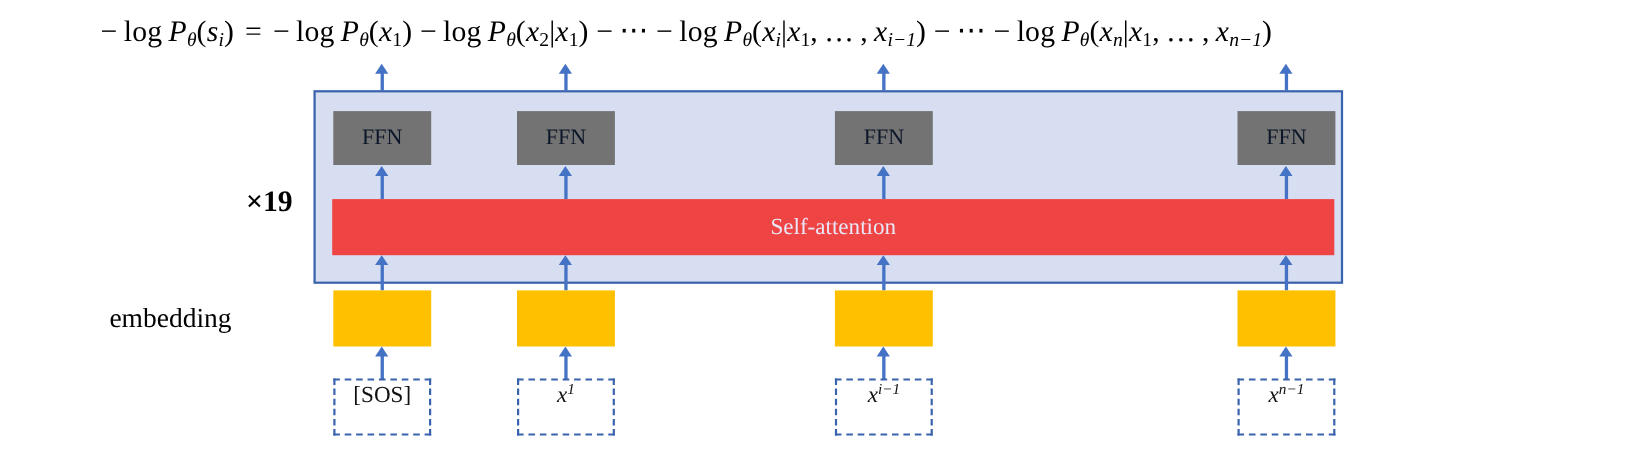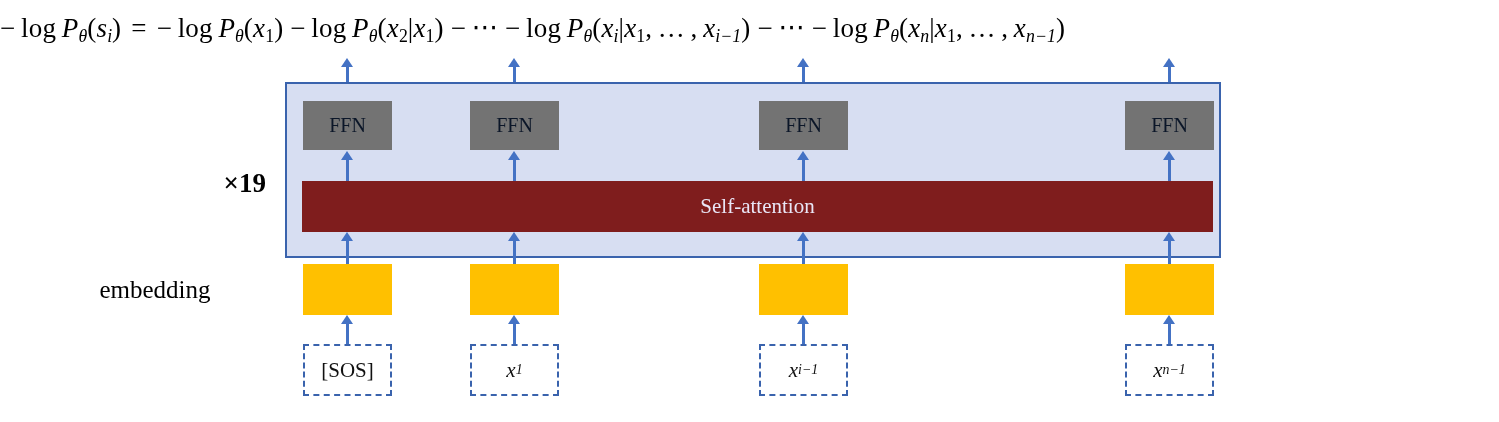--- a/index.html
+++ b/index.html
@@ -18,21 +18,21 @@
     overflow: hidden;
     background: #ffffff;
   }
 
   
   .formula {
     position: absolute;
     left: 0;
     top: 8px;
     width: 1248px;
-    text-align: left;
+    text-align: center;
     font-family: "Liberation Serif", serif;
     font-size: 27px;
     line-height: 40px;
     white-space: nowrap;
     letter-spacing: 0.2px;
   }
   .formula i { font-style: italic; }
   .sub {
     font-size: 0.66em;
     vertical-align: -0.28em;
@@ -69,21 +69,21 @@
     color: #0B1628;
   }
 
   
   .selfattn {
     position: absolute;
     left: 302px;
     top: 181px;
     width: 911px;
     height: 51px;
-    background: #7f1d1d;
+    background: #ef4444;
     display: flex;
     align-items: center;
     justify-content: center;
     font-family: "Liberation Serif", serif;
     font-size: 21px;
     color: #E9E6F6;
   }
 
   
   .embed-box {
@@ -96,21 +96,21 @@
 
   
   .token-box {
     position: absolute;
     top: 344px;
     width: 89px;
     height: 52px;
     border: 2px dashed #3A63AD;
     box-sizing: border-box;
     display: flex;
-    align-items: center;
+    align-items: flex-start;
     justify-content: center;
     font-family: "Liberation Serif", serif;
     font-size: 21px;
     color: #111111;
   }
   .token-box .math { font-style: italic; }
 
   
   .arrow {
     position: absolute;

